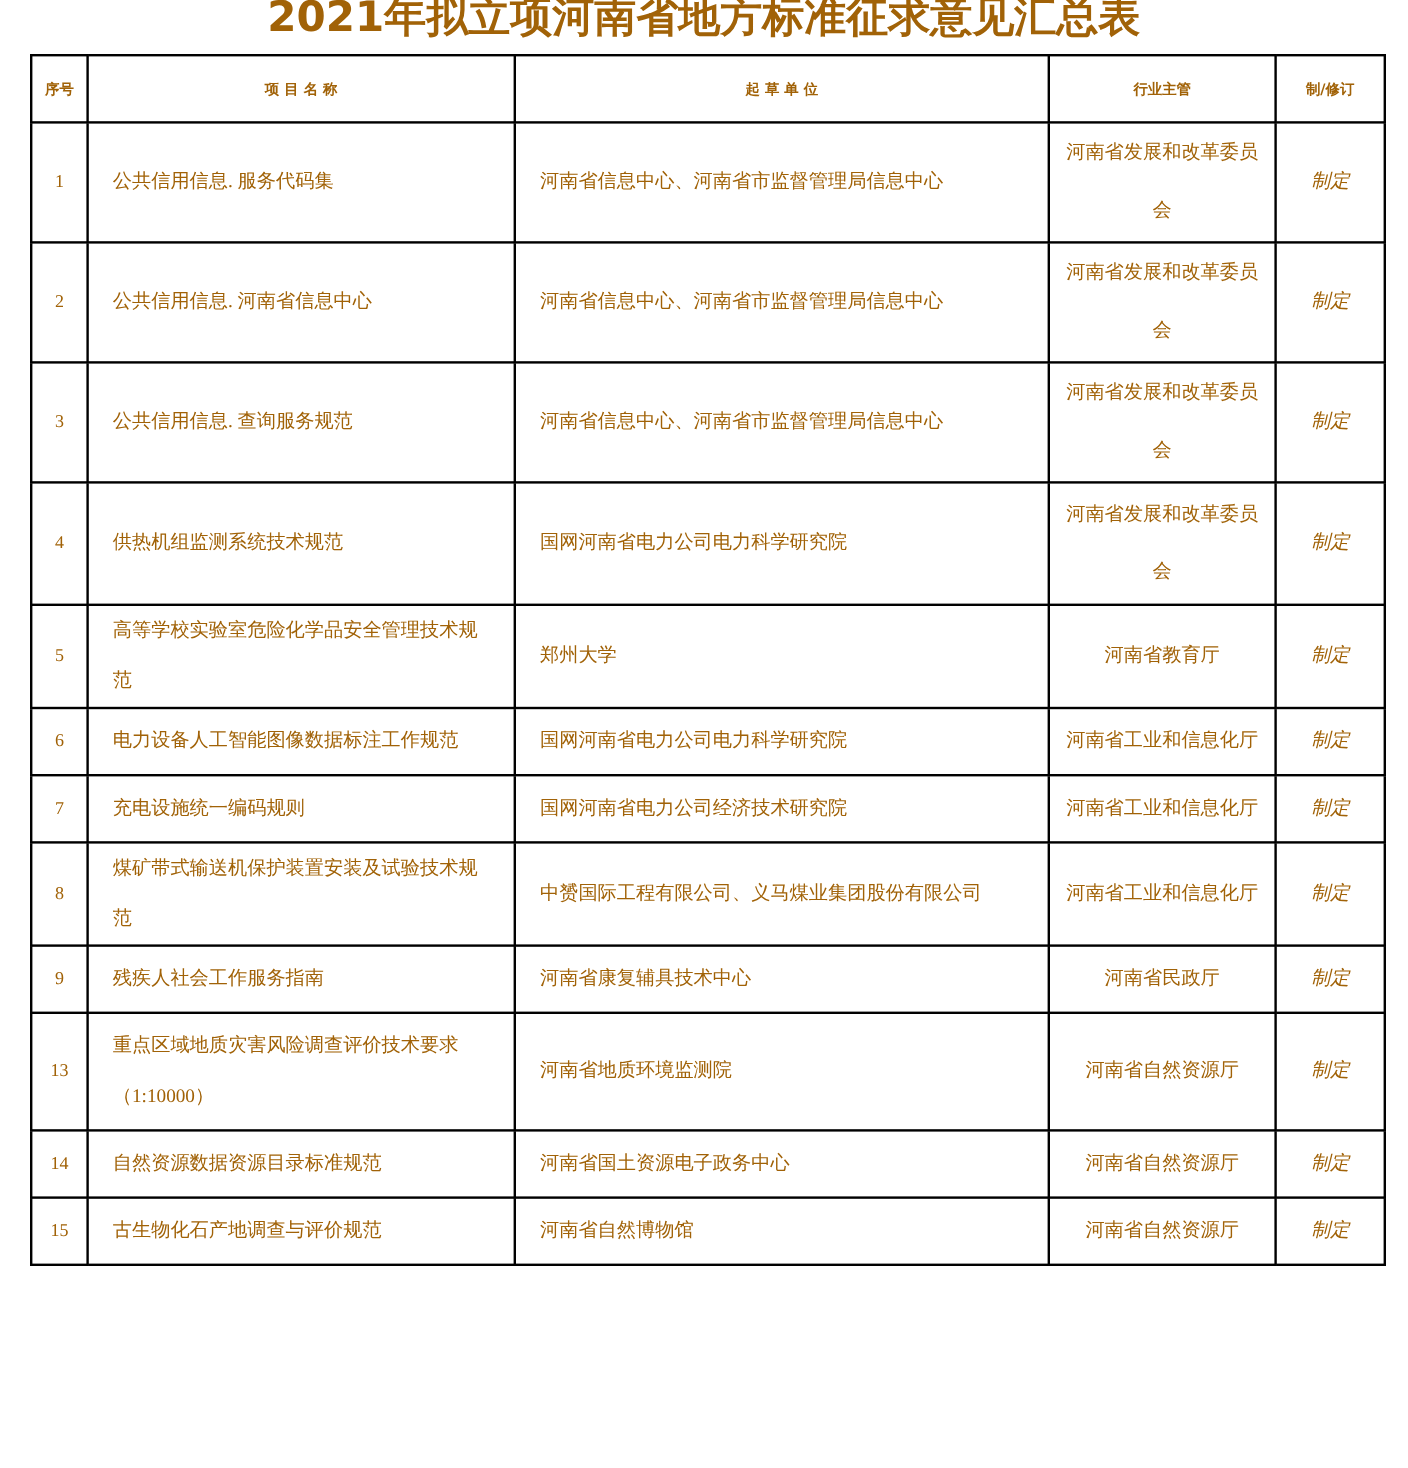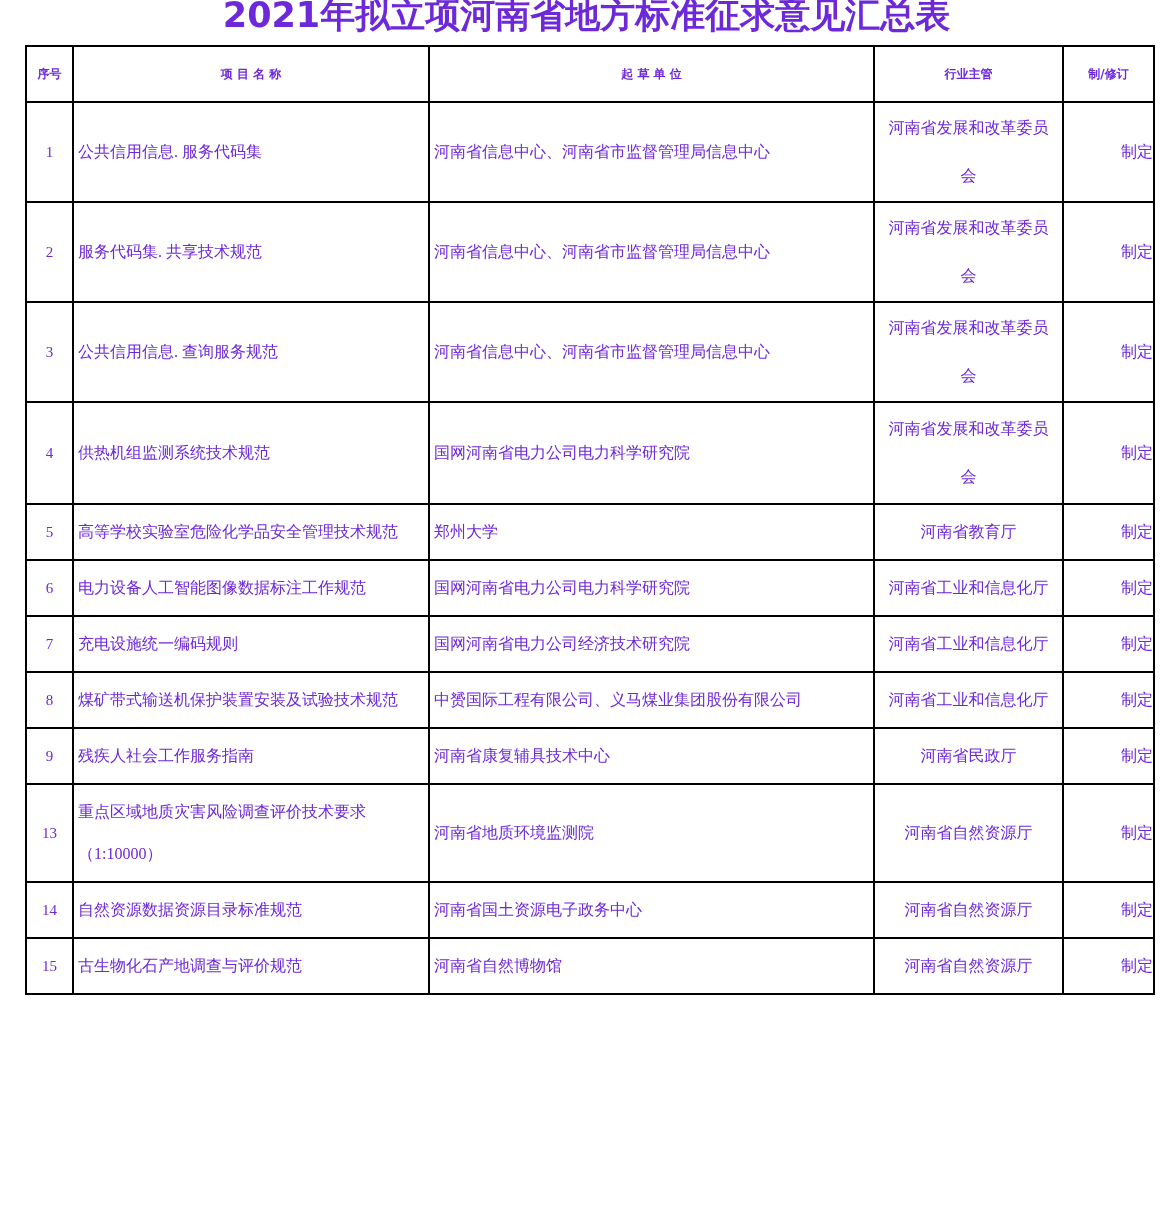--- a/index.html
+++ b/index.html
@@ -2,21 +2,21 @@
 <html><head>
 <meta charset="utf-8">
 <style>
   html, body { margin: 0; padding: 0; background: #ffffff; }
   .page {
     position: relative;
     width: 1173px;
     height: 1223px;
     background: #ffffff;
     overflow: hidden;
-    color: #6d28d9;
+    color: #a16207;
     font-family: "Liberation Serif", serif;
   }
   .doc-title {
     position: absolute;
     top: -6px;
     left: 0;
     width: 100%;
     text-align: center;
     font-family: "DejaVu Sans", sans-serif;
     font-weight: bold;
@@ -58,32 +58,33 @@
     font-size: 16px;
     padding: 0;
   }
   td.cell-no {
     text-align: center;
     font-size: 15px;
     font-family: "Liberation Serif", serif;
   }
   td.cell-name, td.cell-unit {
     text-align: left;
-    padding: 0 4px;
+    padding: 0 20px;
     line-height: 42px;
   }
   td.cell-sup {
     text-align: center;
     padding: 0 9px;
     line-height: 48px;
     margin-top: 40px;
   }
   td.cell-type {
-    text-align: right;
+    text-align: center;
     line-height: 20px;
+    font-style: italic;
   }
 </style>
 </head>
 <body>
 
 <div class="page">
 
   <h1 class="doc-title">2021年拟立项河南省地方标准征求意见汇总表</h1>
 
   <table class="std-table">
@@ -106,21 +107,21 @@
     <tbody id="table-body">
         <tr style="height: 100px;">
           <td class="cell-no">1</td>
           <td class="cell-name">公共信用信息. 服务代码集</td>
           <td class="cell-unit">河南省信息中心、河南省市监督管理局信息中心</td>
           <td class="cell-sup">河南省发展和改革委员会</td>
           <td class="cell-type">制定</td>
         </tr>
         <tr style="height: 100px;">
           <td class="cell-no">2</td>
-          <td class="cell-name">服务代码集. 共享技术规范</td>
+          <td class="cell-name">公共信用信息. 河南省信息中心</td>
           <td class="cell-unit">河南省信息中心、河南省市监督管理局信息中心</td>
           <td class="cell-sup">河南省发展和改革委员会</td>
           <td class="cell-type">制定</td>
         </tr>
         <tr style="height: 100px;">
           <td class="cell-no">3</td>
           <td class="cell-name">公共信用信息. 查询服务规范</td>
           <td class="cell-unit">河南省信息中心、河南省市监督管理局信息中心</td>
           <td class="cell-sup">河南省发展和改革委员会</td>
           <td class="cell-type">制定</td>

